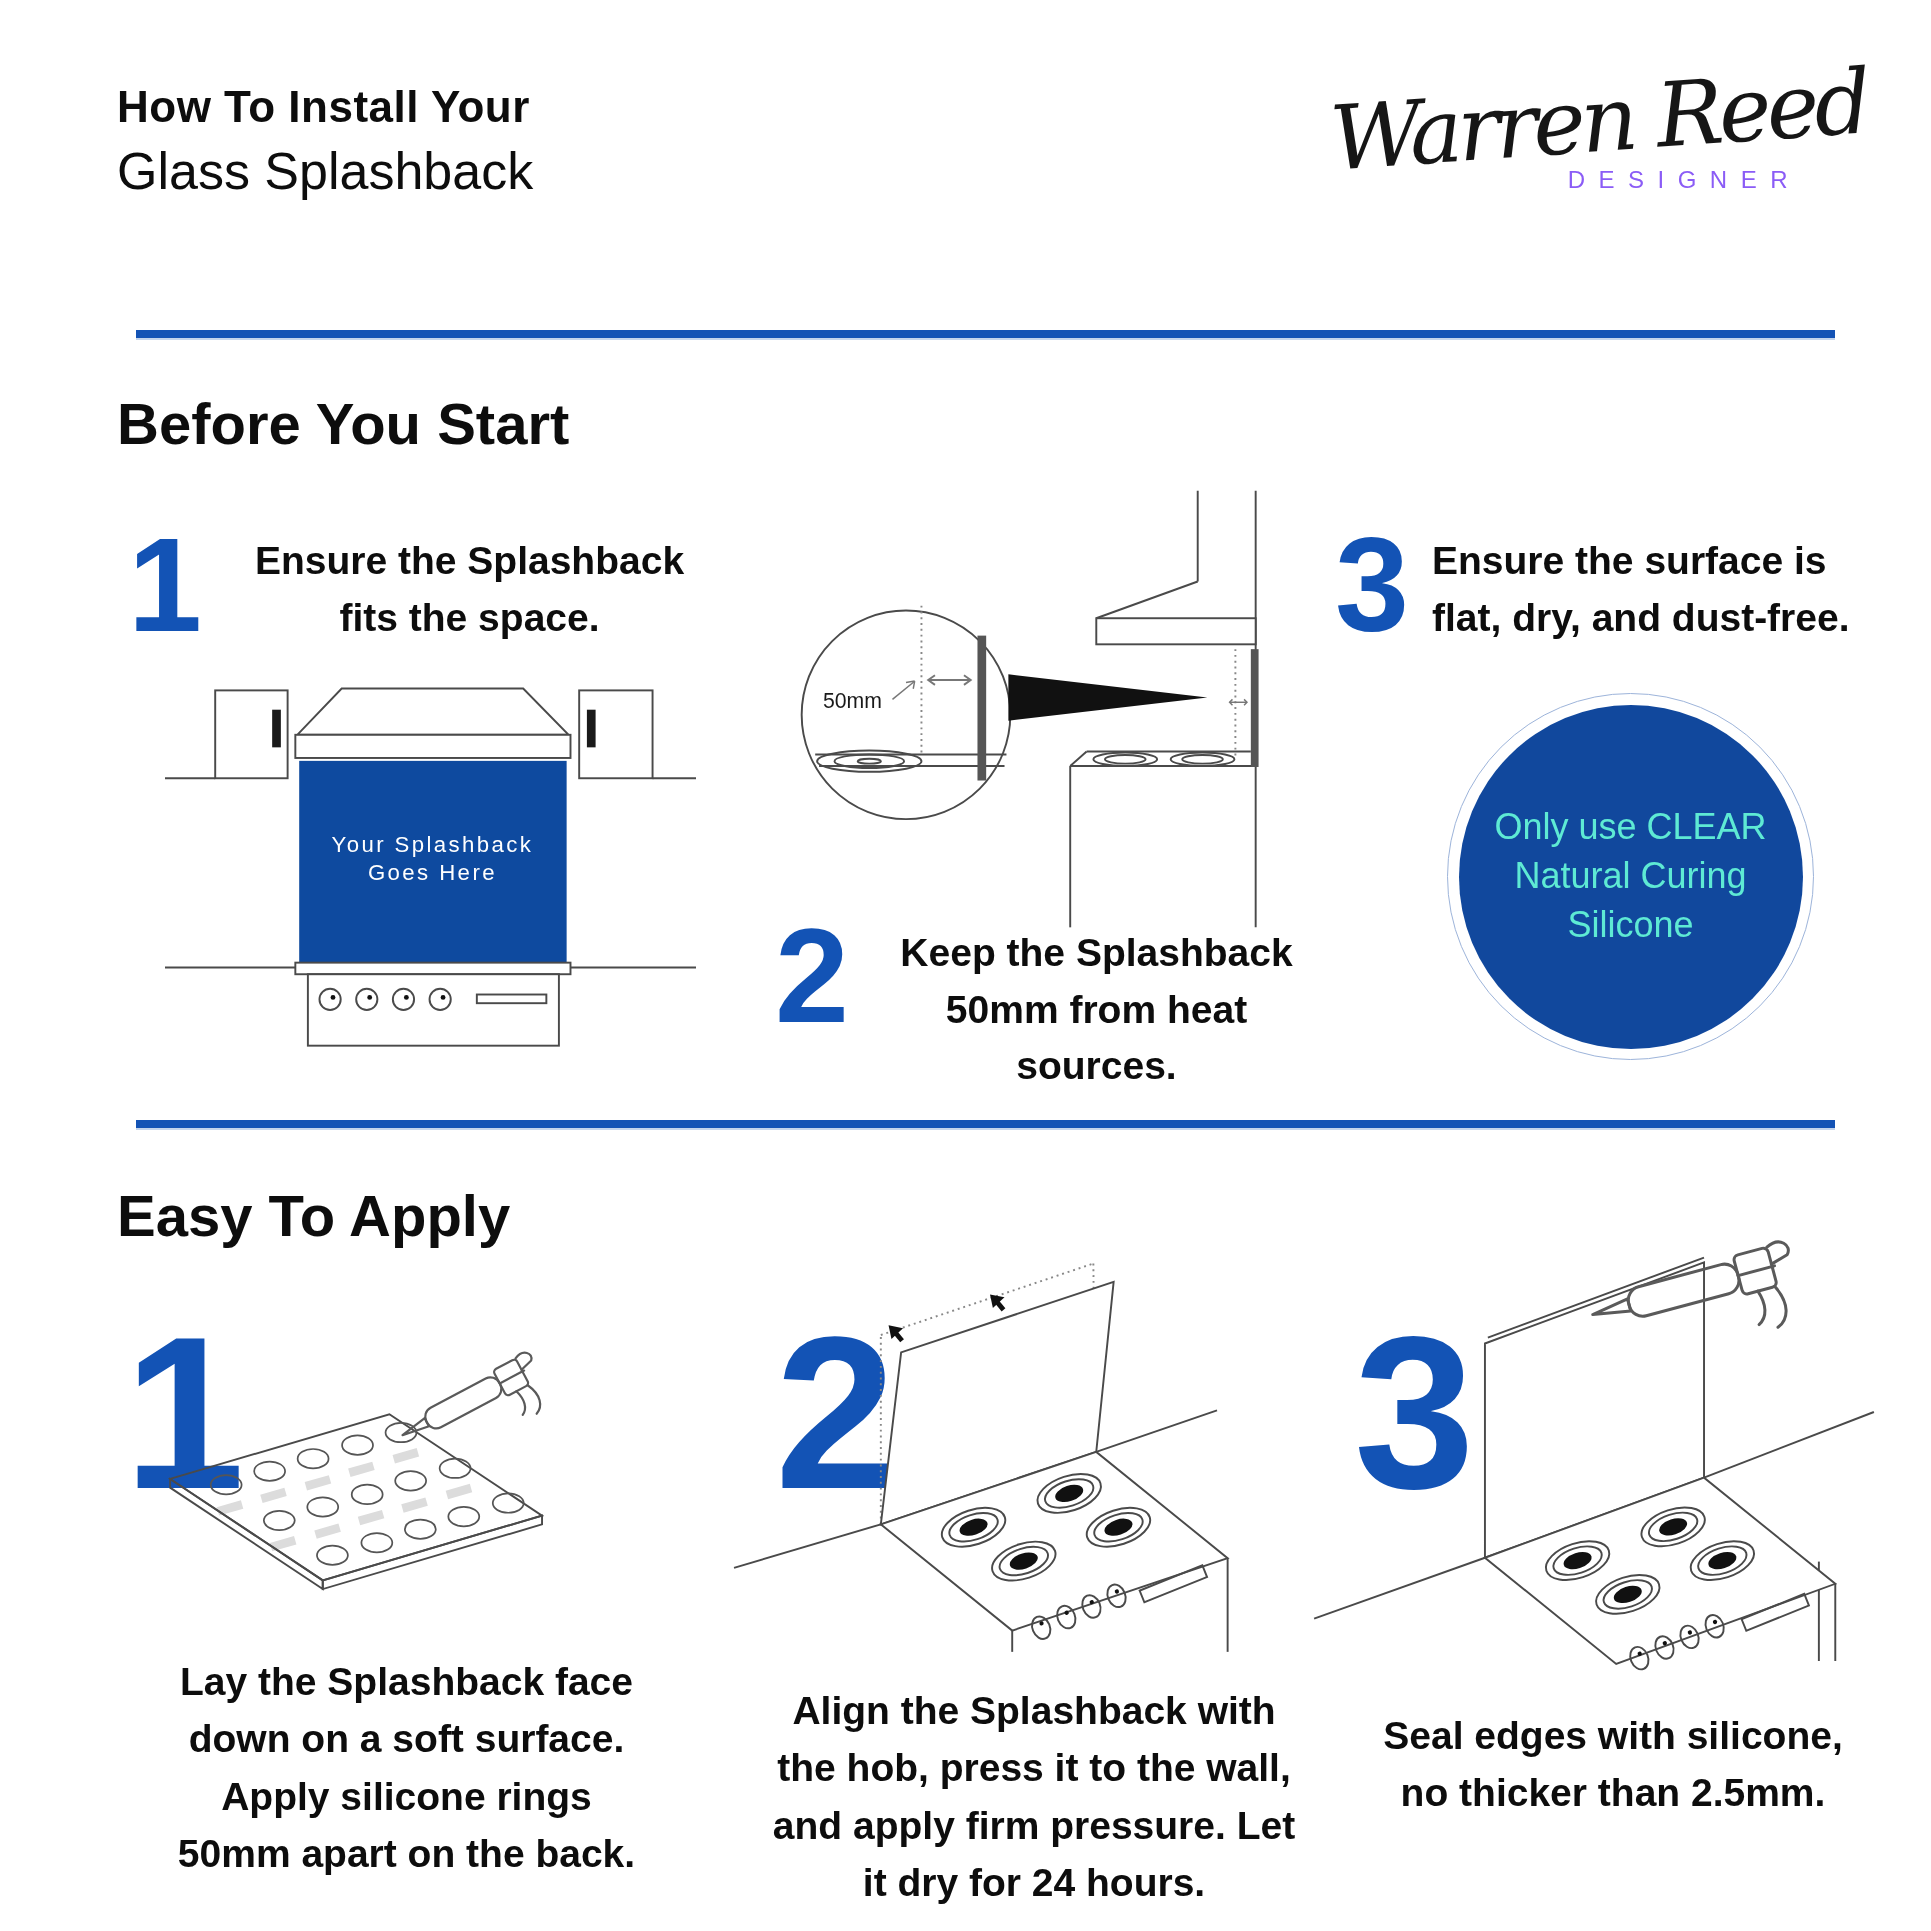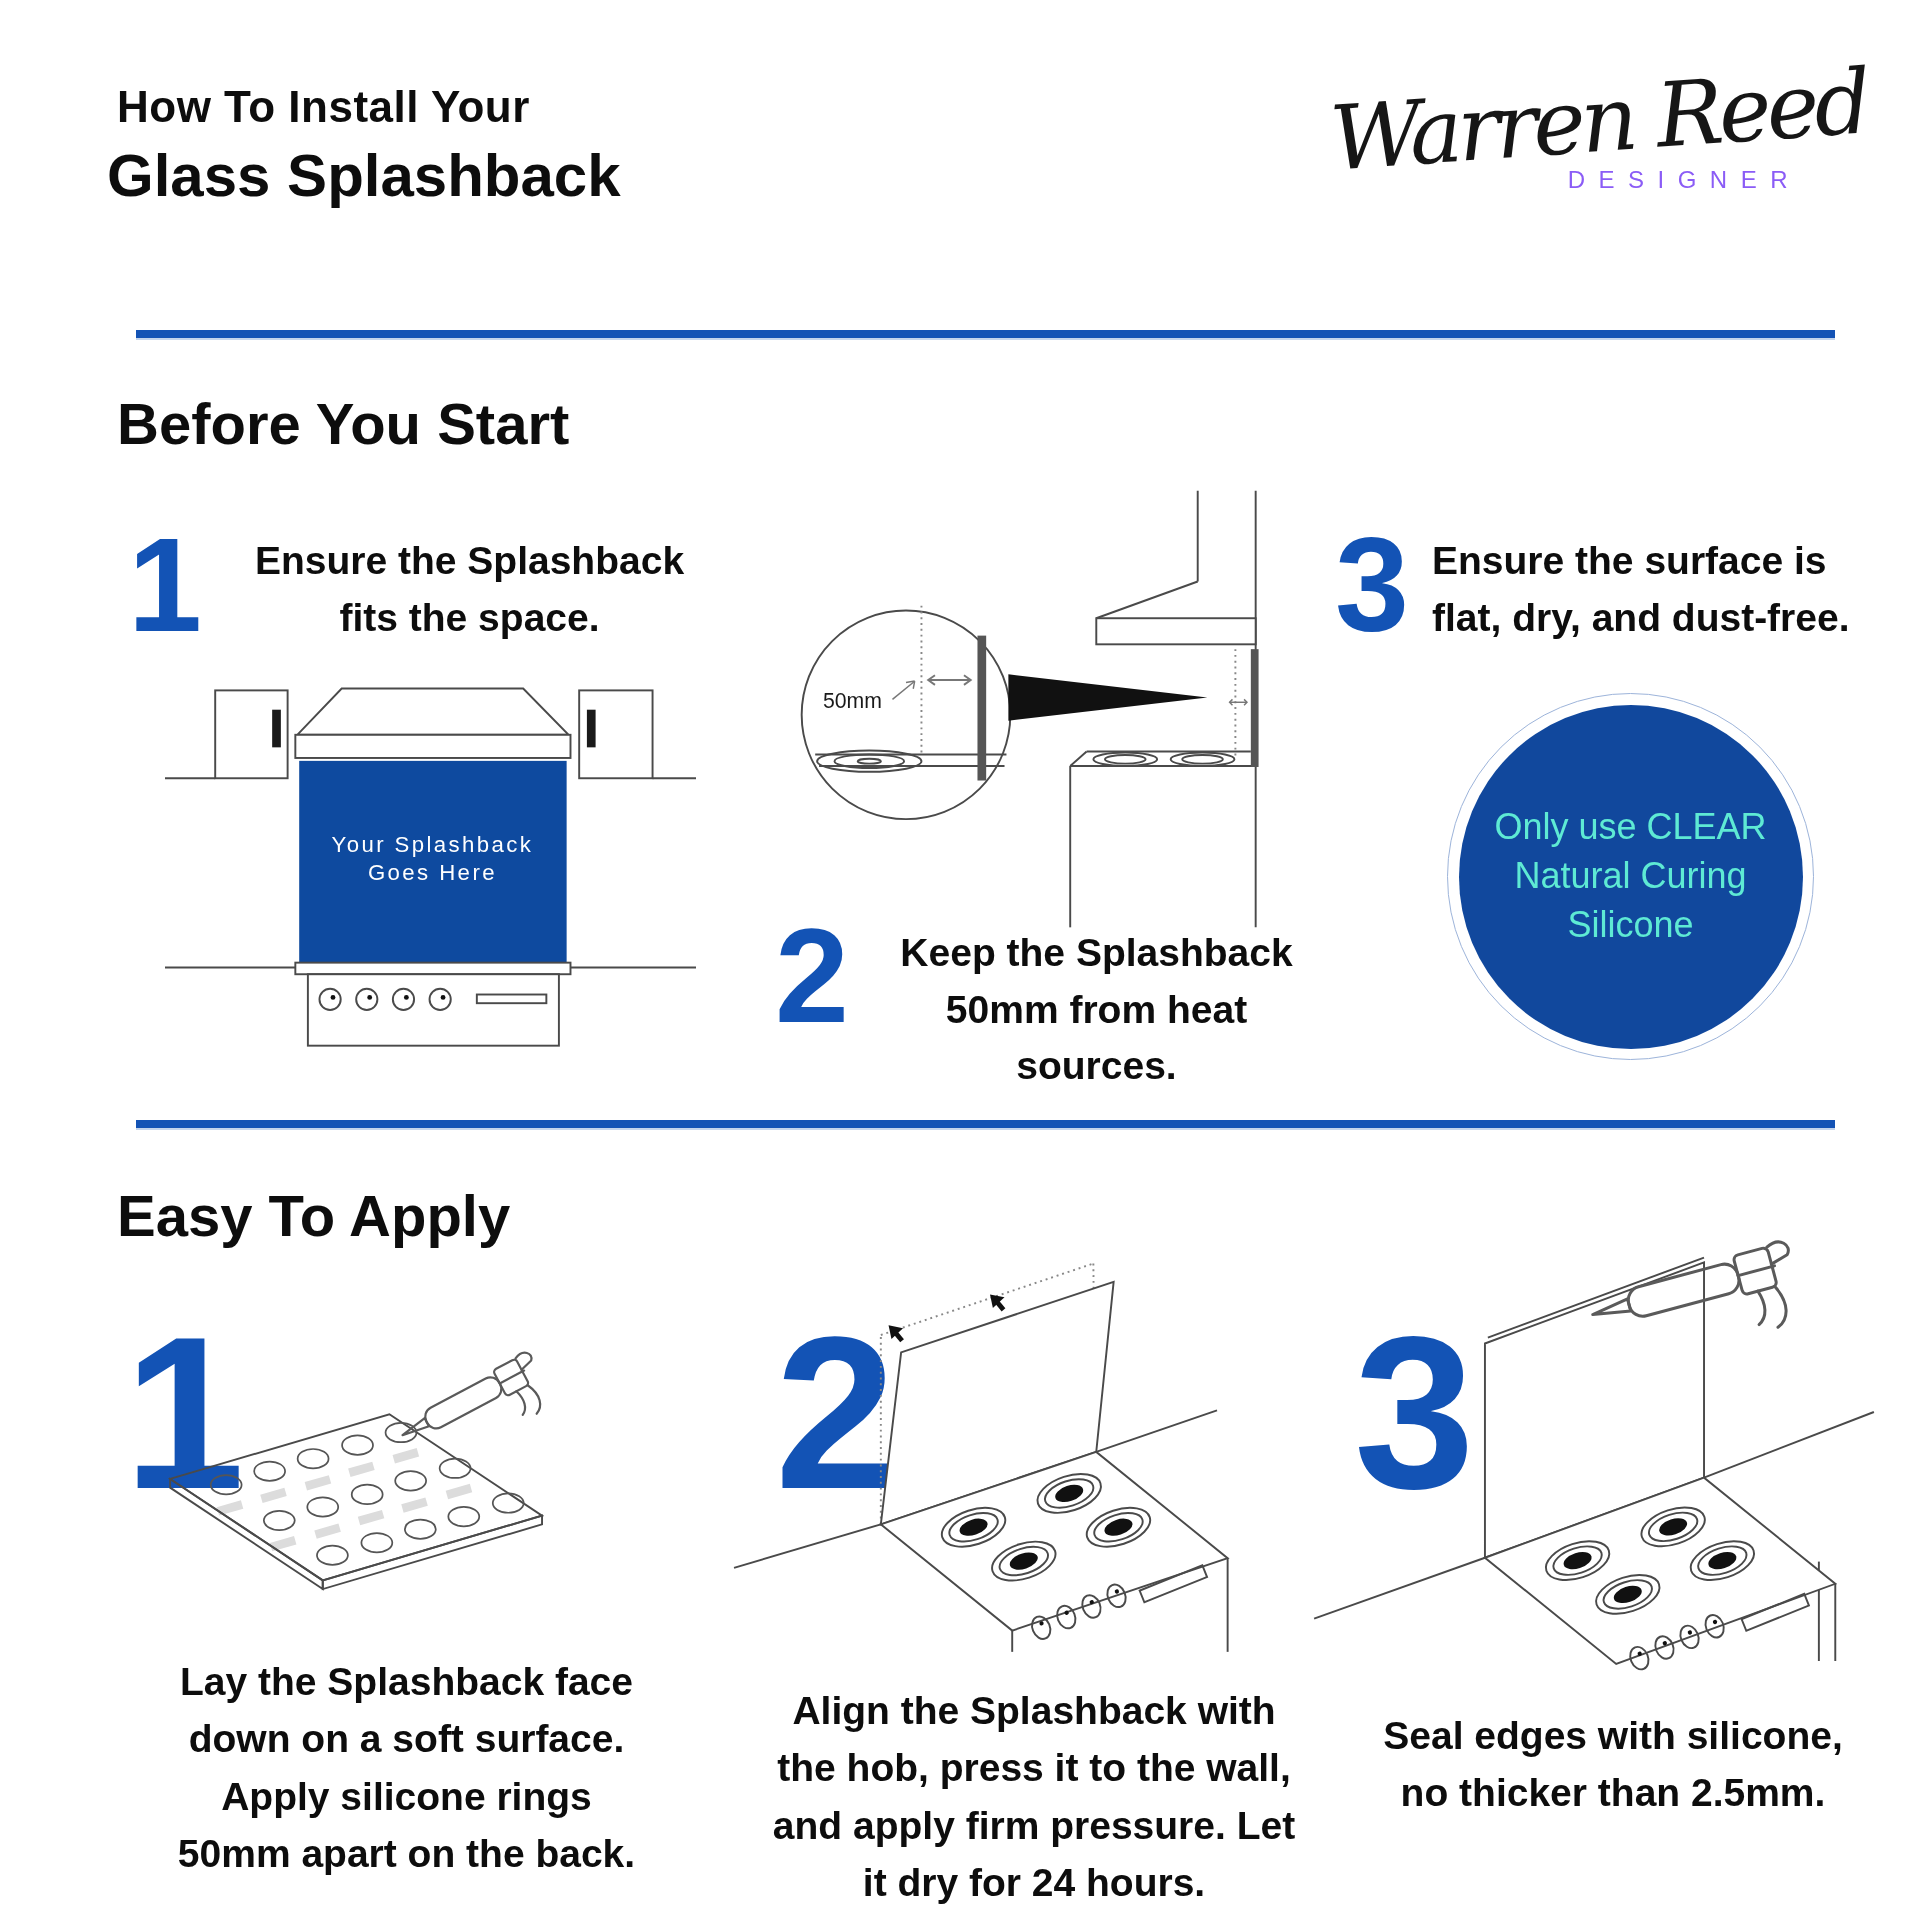--- a/index.html
+++ b/index.html
@@ -3,21 +3,21 @@
 <meta charset="utf-8">
 <style>
   html,body{margin:0;padding:0;background:#ffffff;}
   .page{
     position:relative;width:1931px;height:1931px;background:#ffffff;overflow:hidden;
     font-family:"Liberation Sans",sans-serif;color:#0d0d0d;margin-left:20px;
   }
   .abs{position:absolute;}
   
   .eyebrow{left:97px;top:82px;font-size:44px;font-weight:800;letter-spacing:0.5px;}
-  .title{left:87px;top:141px;font-size:60px;font-weight:700;letter-spacing:0;}
+  .title{left:97px;top:141px;font-size:52px;font-weight:400;letter-spacing:0;}
   .logo{left:1303px;top:68px;width:550px;height:222px;display:flex;flex-direction:column;align-items:center;}
   .logo-script{
     font-family:"DejaVu Serif","Liberation Serif",serif;font-style:italic;font-weight:400;
     font-size:89px;letter-spacing:-4.8px;color:#161616;transform:rotate(-4deg);white-space:nowrap;
   }
   .logo-sub{font-size:24px;letter-spacing:13.5px;color:#8b5cf6;margin-top:-5.8px;align-self:flex-end;margin-right:72px;}
   
   .divider{left:116px;width:1699px;height:7.7px;background:#1353B5;border-bottom:2.9px solid #C3D4EC;}
   .div1{top:330px;} .div2{top:1120px;}
   

